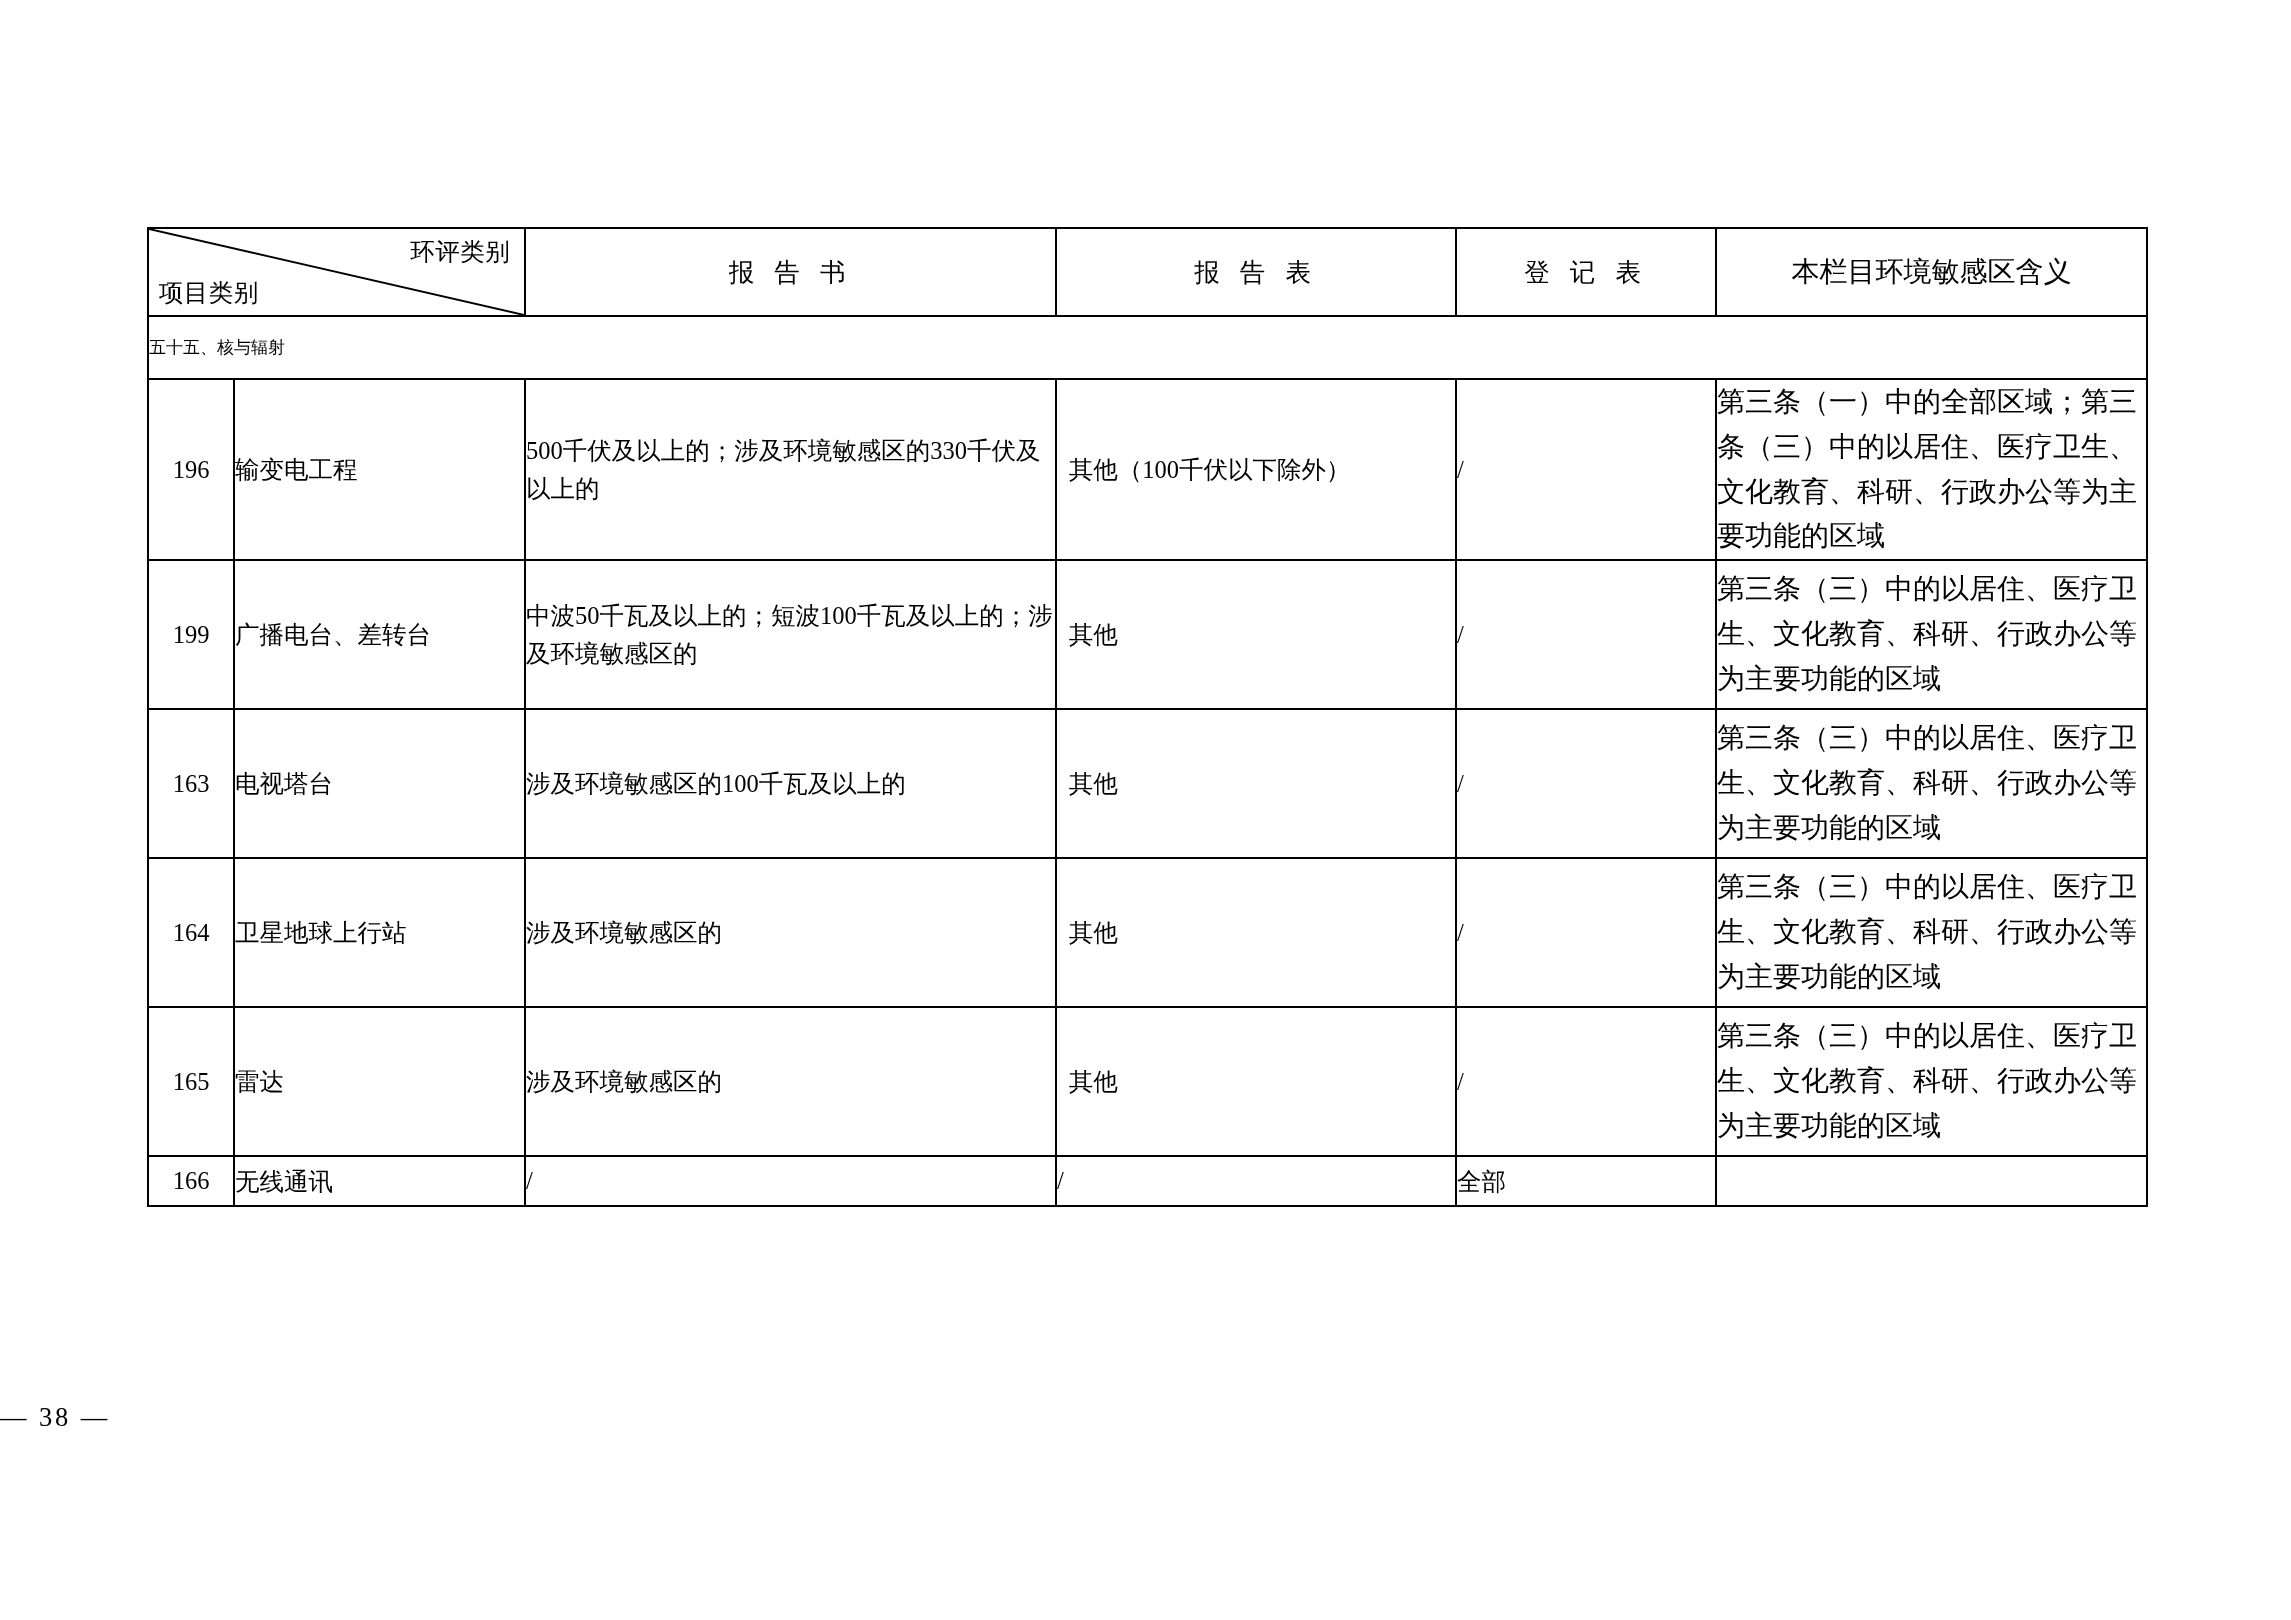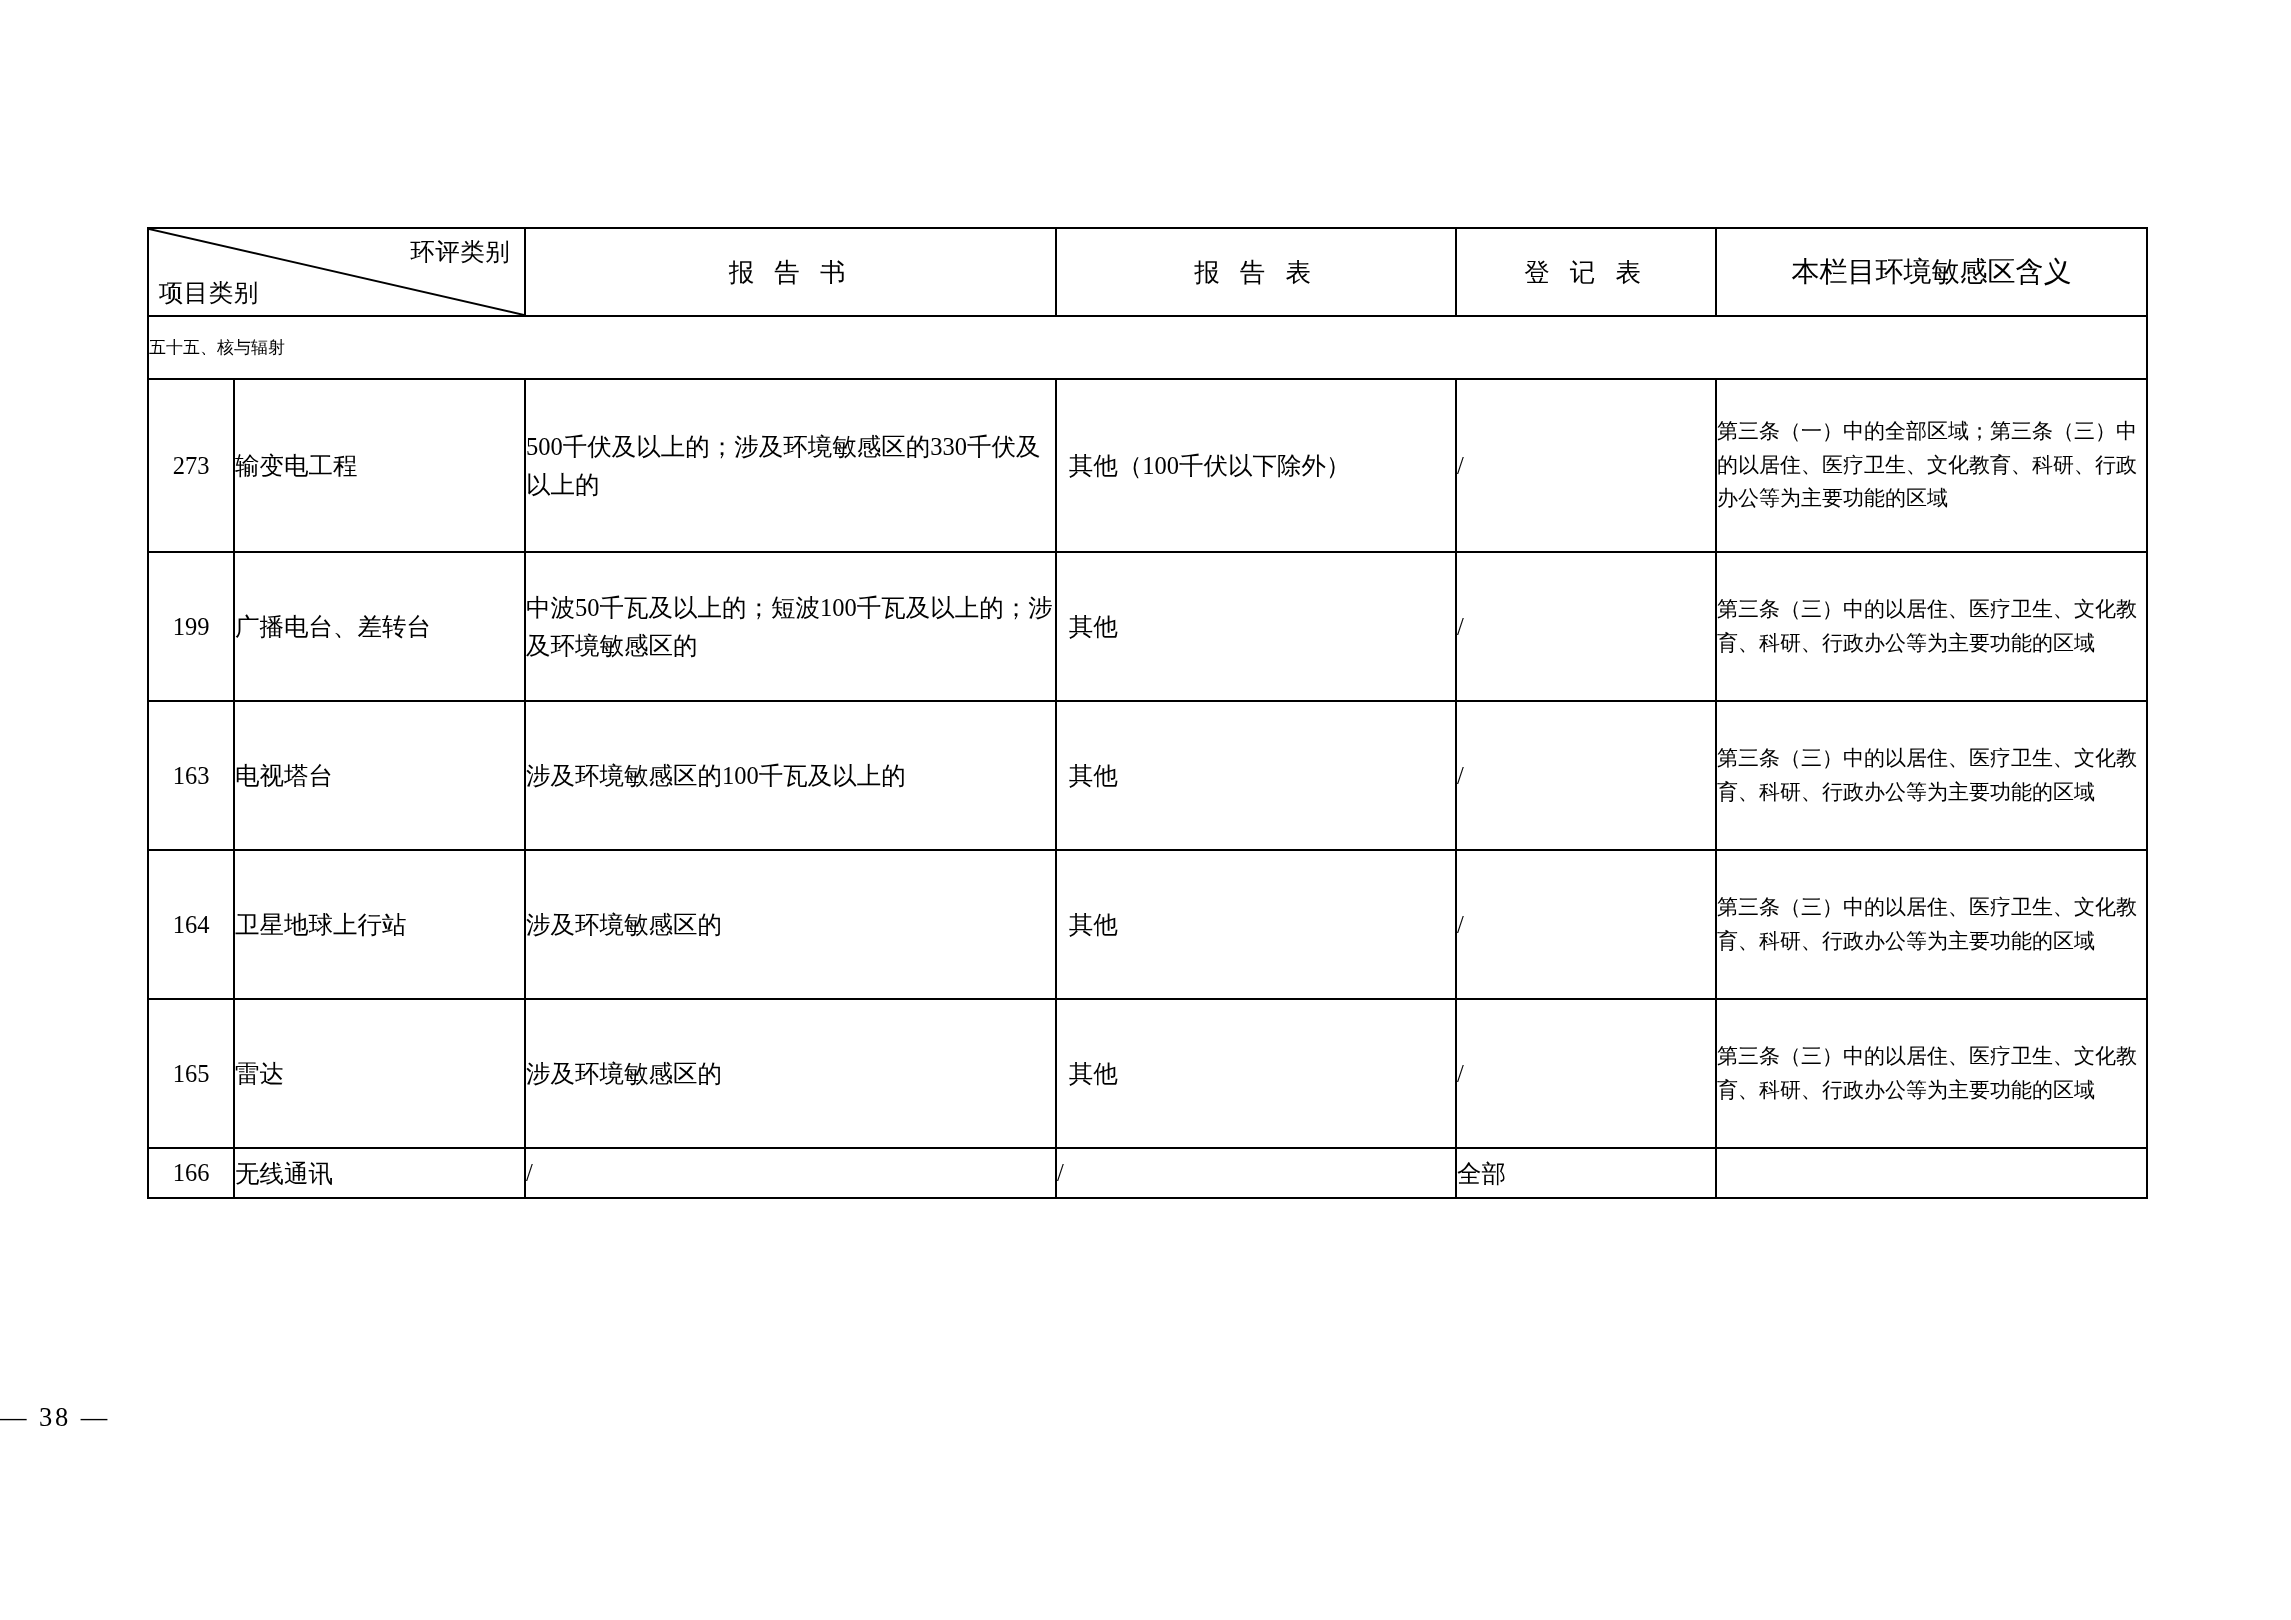--- a/index.html
+++ b/index.html
@@ -102,21 +102,21 @@
     padding: 9.8px 13.7px;
     font-size: 24.5px;
     line-height: 1.55;
     vertical-align: middle;
   }
   .cell-text.narrow {
     padding: 9.8px 11.8px;
   }
   .cell-mean {
     padding: 9.8px 13.7px;
-    font-size: 21px;
+    font-size: 28px;
     line-height: 1.6;
     vertical-align: middle;
     border-radius: 11px;
   }
   .cell-slash {
     padding-left: 13.7px;
     font-size: 24.5px;
   }
   .r-tall { height: 173px; }
   .r-med  { height: 149px; }
@@ -161,21 +161,21 @@
           <td class="hdr-center">登 记 表</td>
           <td class="hdr-center tight">本栏目环境敏感区含义</td>
         </tr>
       </thead>
       <tbody>
         <tr class="section-row">
           <td colspan="6">五十五、核与辐射</td>
         </tr>
 
         <tr class="r-tall">
-          <td class="cell-no">273</td>
+          <td class="cell-no">196</td>
           <td class="cell-cat">输变电工程</td>
           <td class="cell-text">500千伏及以上的；涉及环境敏感区的330千伏及以上的</td>
           <td class="cell-text narrow">其他（100千伏以下除外）</td>
           <td class="cell-slash">/</td>
           <td class="cell-mean">第三条（一）中的全部区域；第三条（三）中的以居住、医疗卫生、文化教育、科研、行政办公等为主要功能的区域</td>
         </tr>
 
         <tr class="r-med">
           <td class="cell-no">199</td>
           <td class="cell-cat">广播电台、差转台</td>

